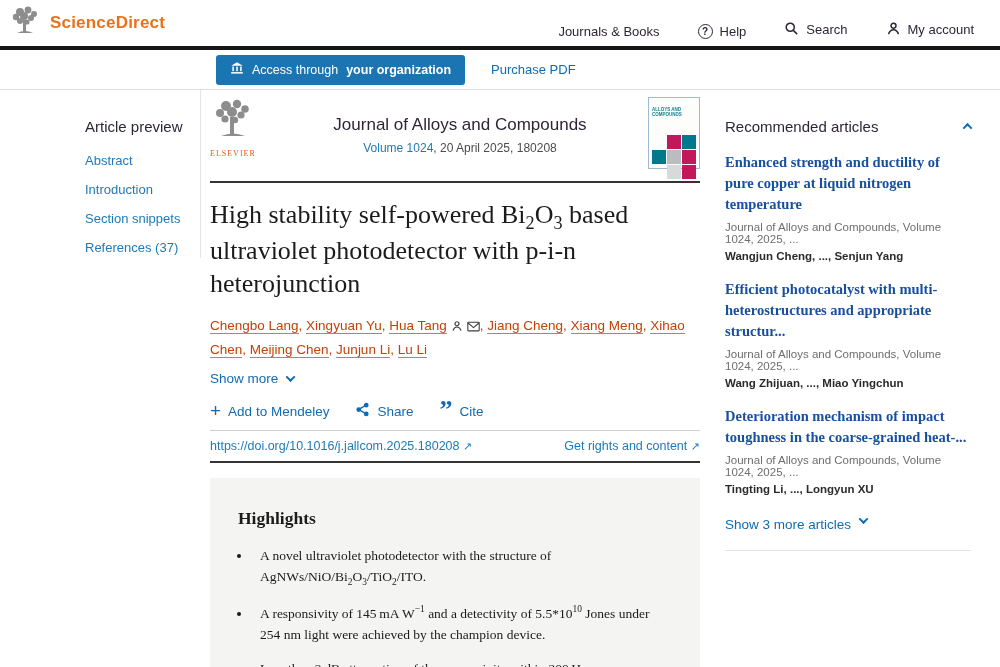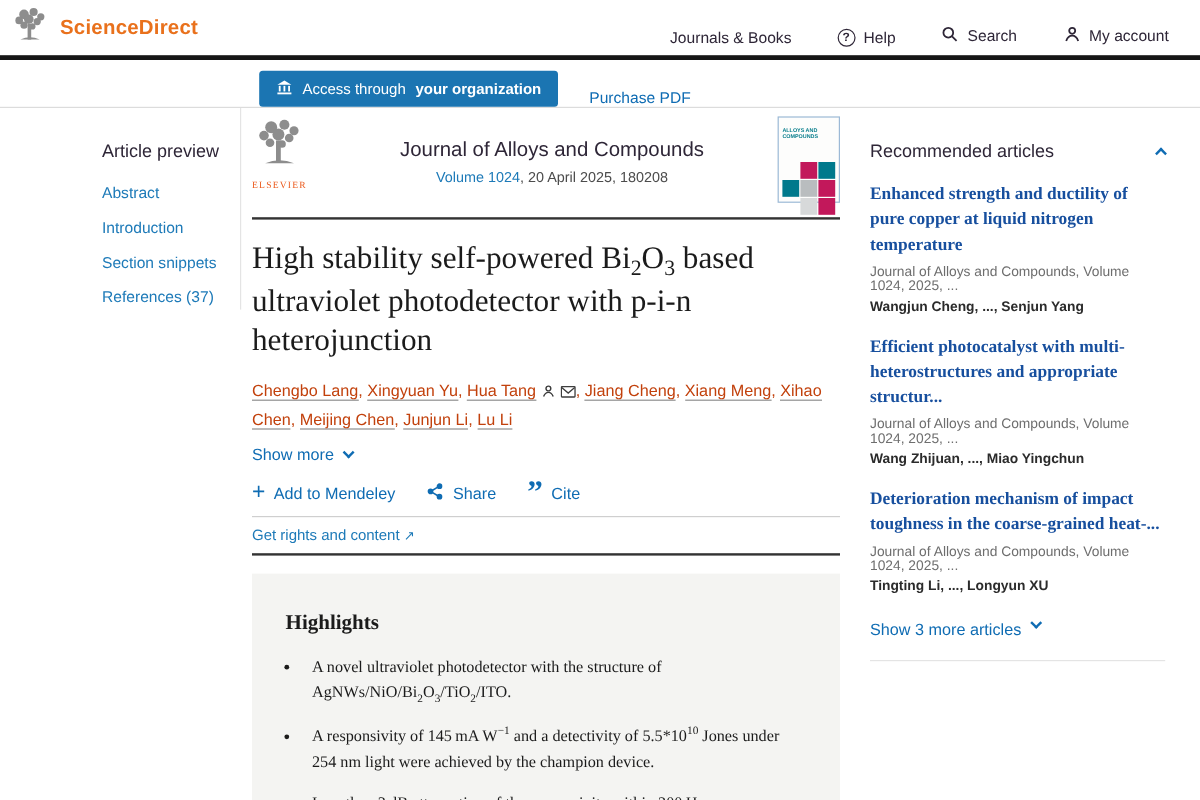--- a/index.html
+++ b/index.html
@@ -11,21 +11,21 @@
     padding:0 26px 0 8px; background:#fff; }
   .brand { display:flex; align-items:center; gap:8px; }
   .brand-name { color:#e9711c; font-size:17px; font-weight:bold; letter-spacing:.2px; }
   .topnav { display:flex; align-items:flex-end; gap:38px; font-size:13px; color:#2e2637;margin-top:13px; }
   .topnav .item { display:flex; align-items:center; gap:7px; cursor:pointer; }
   .help-circle { width:15px; height:15px; border:1.5px solid #2e2637; border-radius:50%;
     display:inline-flex; align-items:center; justify-content:center; font-size:10px; font-weight:bold; }
   .black-bar { height:4px; background:#161616; width:1000px; }
 
   
-  .access-bar { height:40px; display:flex; align-items:flex-end; border-bottom:1px solid #dcdcdc; }
+  .access-bar { height:40px; display:flex; align-items:center; border-bottom:1px solid #dcdcdc; }
   .access-btn { margin-left:216px; height:30px; background:#1b75b2; color:#fff; border:none;
     border-radius:3px; display:inline-flex; align-items:center; gap:8px; padding:0 14px;
     font-size:12.5px; font-family:"Liberation Sans",sans-serif; cursor:pointer; }
   .access-btn .bold { font-weight:bold; }
   .purchase { margin-left:26px; color:#0f6cb3; font-size:13px; text-decoration:none; cursor:pointer; }
 
   
   .page { display:flex; padding-left:85px; }
   .left-nav { width:116px; padding:28px 12px 0 0; border-right:1px solid #e4e4e4; height:168px; }
   .left-nav .hd { font-size:15px; color:#2e2637; margin-bottom:18px; }
@@ -252,20 +252,21 @@
       </span>
       <span class="act">
         <span class="cite-g" style="color:#0f6cb3">”</span>
         <span>Cite</span>
       </span>
     </div>
 
     <hr class="rule-light">
 
     <div class="doi-row">
+      <a><span>https://doi.org/10.1016/j.jallcom.2025.180208</span> <span class="ext">↗</span></a>
       <a><span>Get rights and content</span> <span class="ext">↗</span></a>
     </div>
 
     <hr class="rule-dark" style="margin-top:0">
 
     <section class="highlights">
       <h2>Highlights</h2>
       <ul>
         <li><span>A novel ultraviolet photodetector with the structure of AgNWs/NiO/Bi</span><sub>2</sub><span>O</span><sub>3</sub><span>/TiO</span><sub>2</sub><span>/ITO.</span></li>
         <li><span>A responsivity of 145 mA W</span><sup>−1</sup><span> and a detectivity of 5.5*10</span><sup>10</sup><span> Jones under 254 nm light were achieved by the champion device.</span></li>

